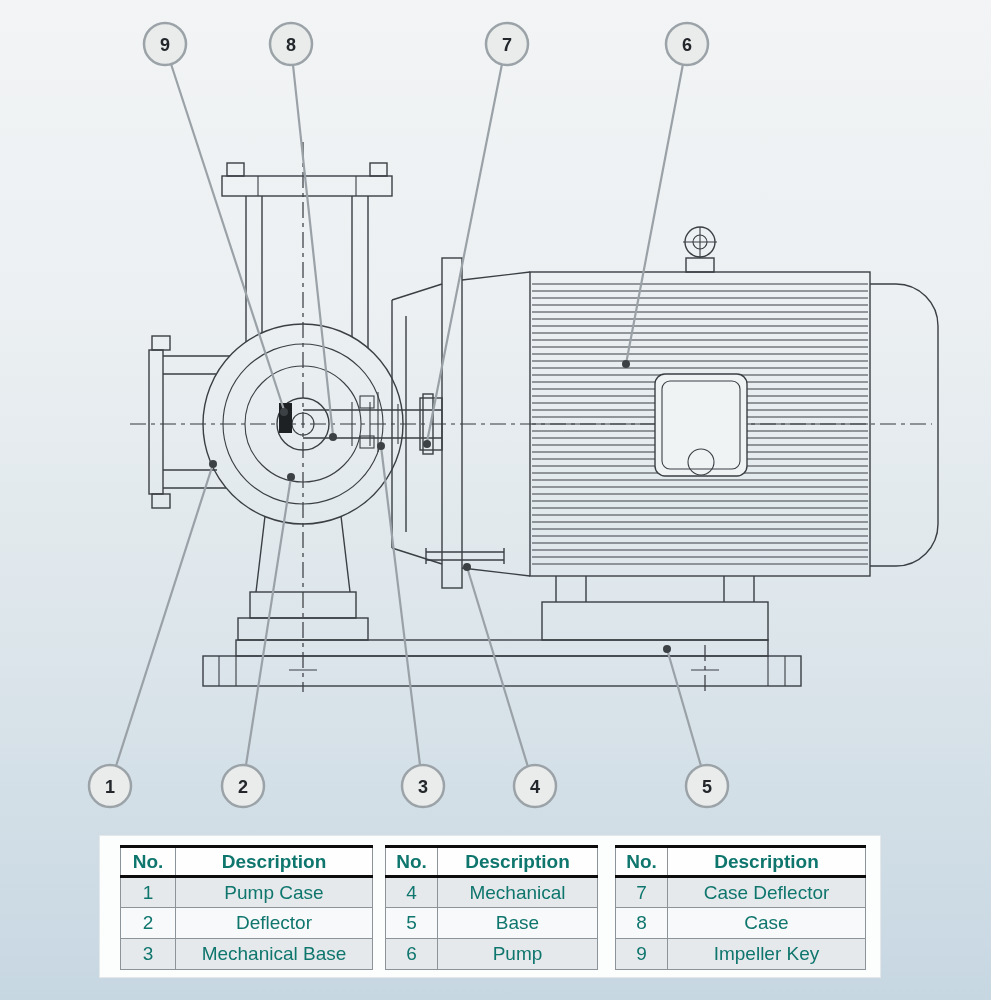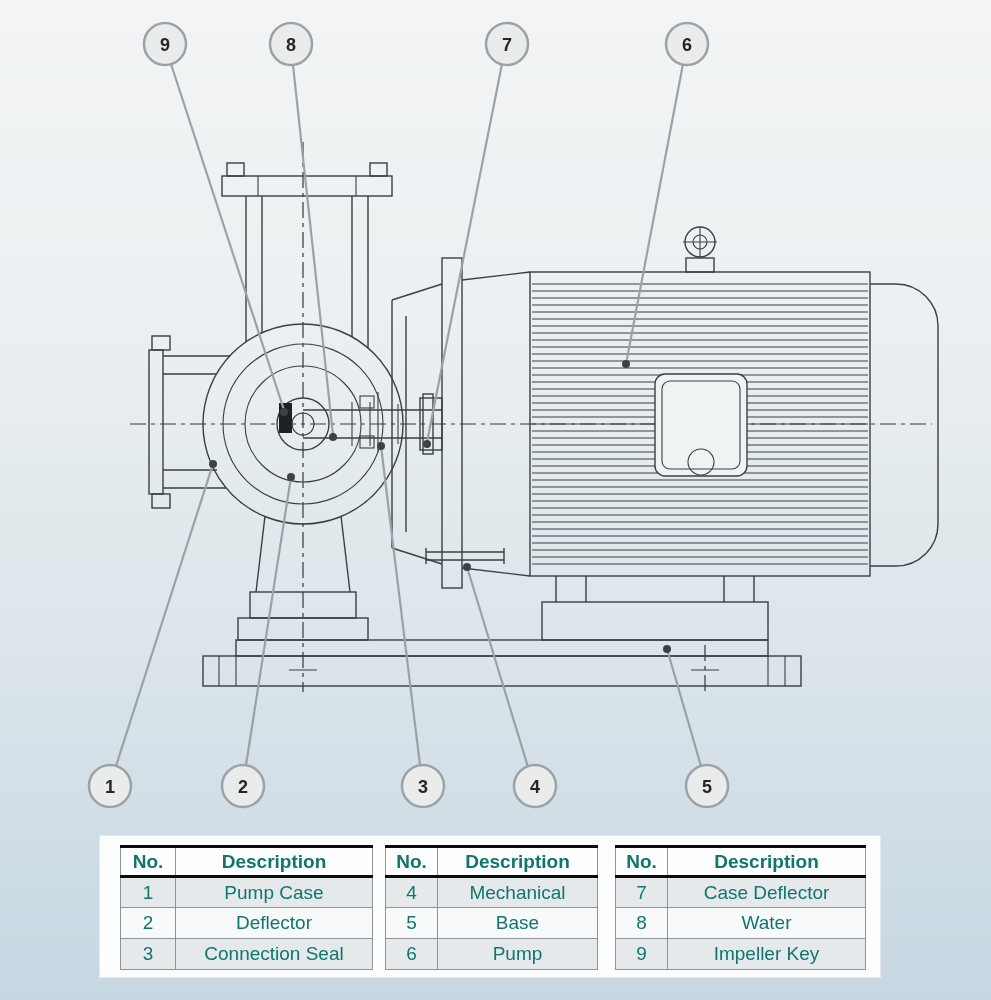--- a/index.html
+++ b/index.html
@@ -214,21 +214,21 @@
     <tr>
       <td>1</td>
       <td>Pump Case</td>
     </tr>
     <tr>
       <td>2</td>
       <td>Deflector</td>
     </tr>
     <tr>
       <td>3</td>
-      <td>Connection Seal</td>
+      <td>Mechanical Base</td>
     </tr>
   </tbody>
 </table>
 
 <table class="parts t2">
   <colgroup>
       <col style="width:52px">
       <col style="width:160px">
     </colgroup>
   <thead>
@@ -264,20 +264,20 @@
       <th>Description</th>
     </tr>
   </thead>
   <tbody>
     <tr>
       <td>7</td>
       <td>Case Deflector</td>
     </tr>
     <tr>
       <td>8</td>
-      <td>Water</td>
+      <td>Case</td>
     </tr>
     <tr>
       <td>9</td>
       <td>Impeller Key</td>
     </tr>
   </tbody>
 </table>
 
 </body></html>

